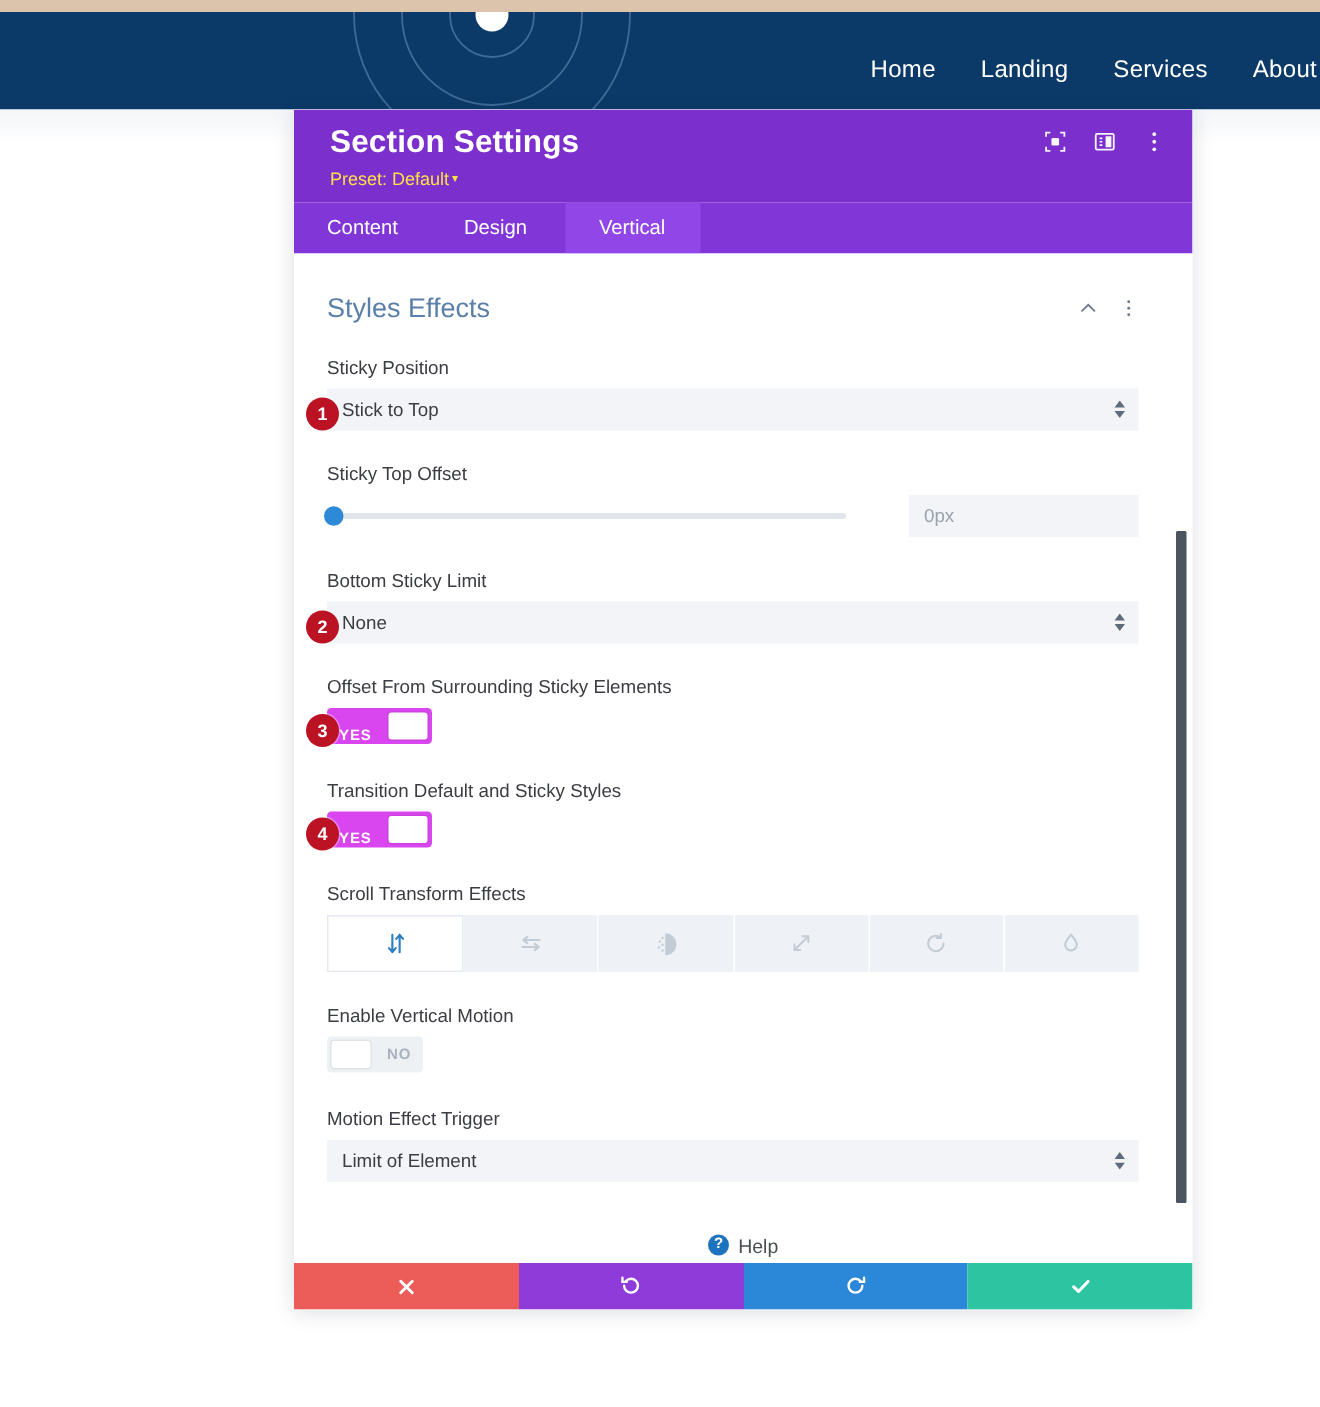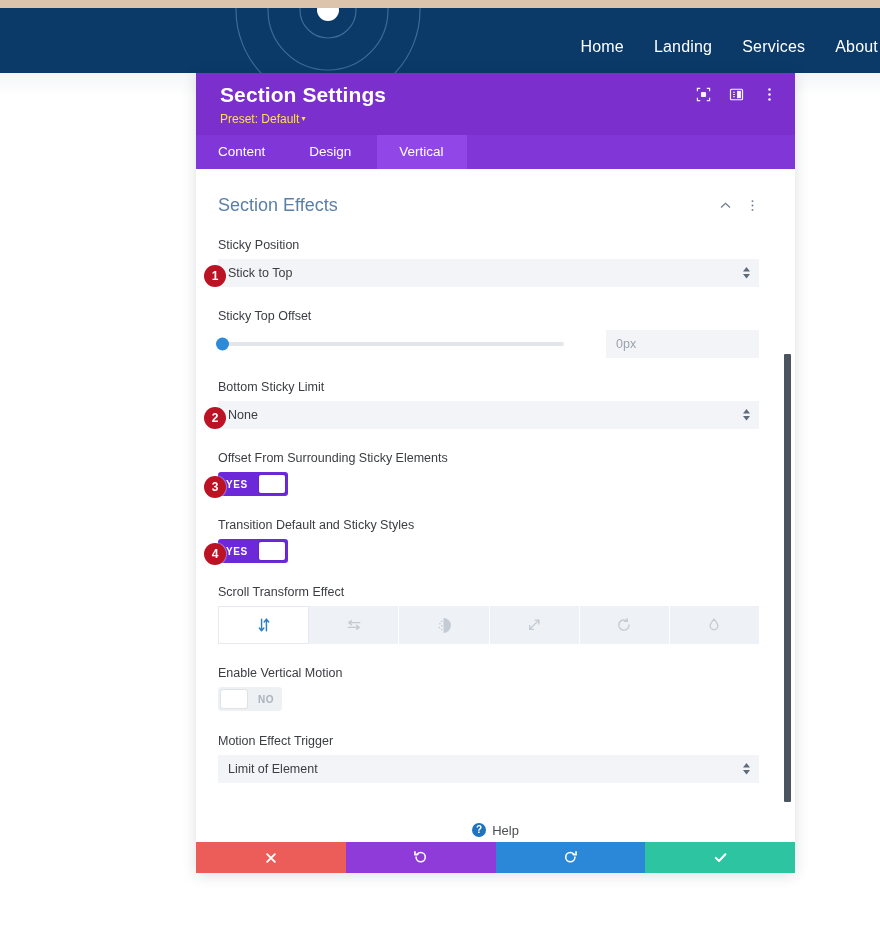--- a/index.html
+++ b/index.html
@@ -108,21 +108,21 @@
     cursor: grab;
   }
   .slider-value {
     width: 153px; height: 28px; background: #f2f4f7; border: none;
     font-size: 12.5px; color: #9aa3ad; padding: 0 10px;
     font-family: "Liberation Sans", sans-serif;
   }
 
   .toggle { display: inline-flex; align-items: center; cursor: pointer;
             height: 24px; border-radius: 3px; overflow: hidden; }
-  .toggle.on { background: #6d28d9; padding-left: 0; }
+  .toggle.on { background: #d946ef; padding-left: 0; align-items: flex-end; }
   .toggle.off { background: #eef1f4; }
   .toggle .lbl { font-size: 10px; font-weight: bold; letter-spacing: .6px; padding: 0 8px; }
   .toggle.on .lbl { color: #ffffff; order: 1; }
   .toggle.off .lbl { color: #a9b2bd; order: 2; }
   .toggle .knob {
     width: 26px; height: 18px; background: #ffffff; border-radius: 2px;
     margin: 3px; box-shadow: 0 0 0 1px rgba(0,0,0,.06);
   }
   .toggle.on .knob { order: 2; }
   .toggle.off .knob { order: 1; }
@@ -230,21 +230,21 @@
     <div class="modal-tabs">
       <div class="tab">Content</div>
       <div class="tab">Design</div>
       <div class="tab active">Vertical</div>
     </div>
 
     <div class="modal-scroll">
       <div class="modal-inner">
 
         <div class="section-head">
-          <div class="section-title">Section Effects</div>
+          <div class="section-title">Styles Effects</div>
           <div class="section-head-ic">
             <svg width="13" height="13" viewBox="0 0 16 16" fill="none" stroke="#6d7b8d" stroke-width="1.5">
               <path d="M2.5 10.5L8 5.2l5.5 5.3"></path>
             </svg>
             <svg width="13" height="13" viewBox="0 0 16 16" fill="#6d7b8d">
               <circle cx="8" cy="2.6" r="1.2"></circle>
               <circle cx="8" cy="8" r="1.2"></circle>
               <circle cx="8" cy="13.4" r="1.2"></circle>
             </svg>
           </div>
@@ -304,21 +304,21 @@
         <div class="field">
           <span class="field-label">Transition Default and Sticky Styles</span>
           <div class="badge" style="left:-14px; top:25px;">4</div>
           <div class="toggle on">
             <span class="lbl">YES</span>
             <span class="knob"></span>
           </div>
         </div>
 
         <div class="field">
-          <span class="field-label">Scroll Transform Effect</span>
+          <span class="field-label">Scroll Transform Effects</span>
           <div class="icon-row">
 
             <div class="icon-cell active">
               <svg width="18" height="18" viewBox="0 0 20 20" fill="none" stroke="#2d7fc4" stroke-width="1.6" stroke-linecap="round">
                 <path d="M7.3 3.6v12.8M7.3 16.4l-2.5-3M7.3 16.4l2.5-3"></path>
                 <path d="M12.7 16.4V3.6M12.7 3.6l-2.5 3M12.7 3.6l2.5 3"></path>
               </svg>
             </div>
 
             <div class="icon-cell">

